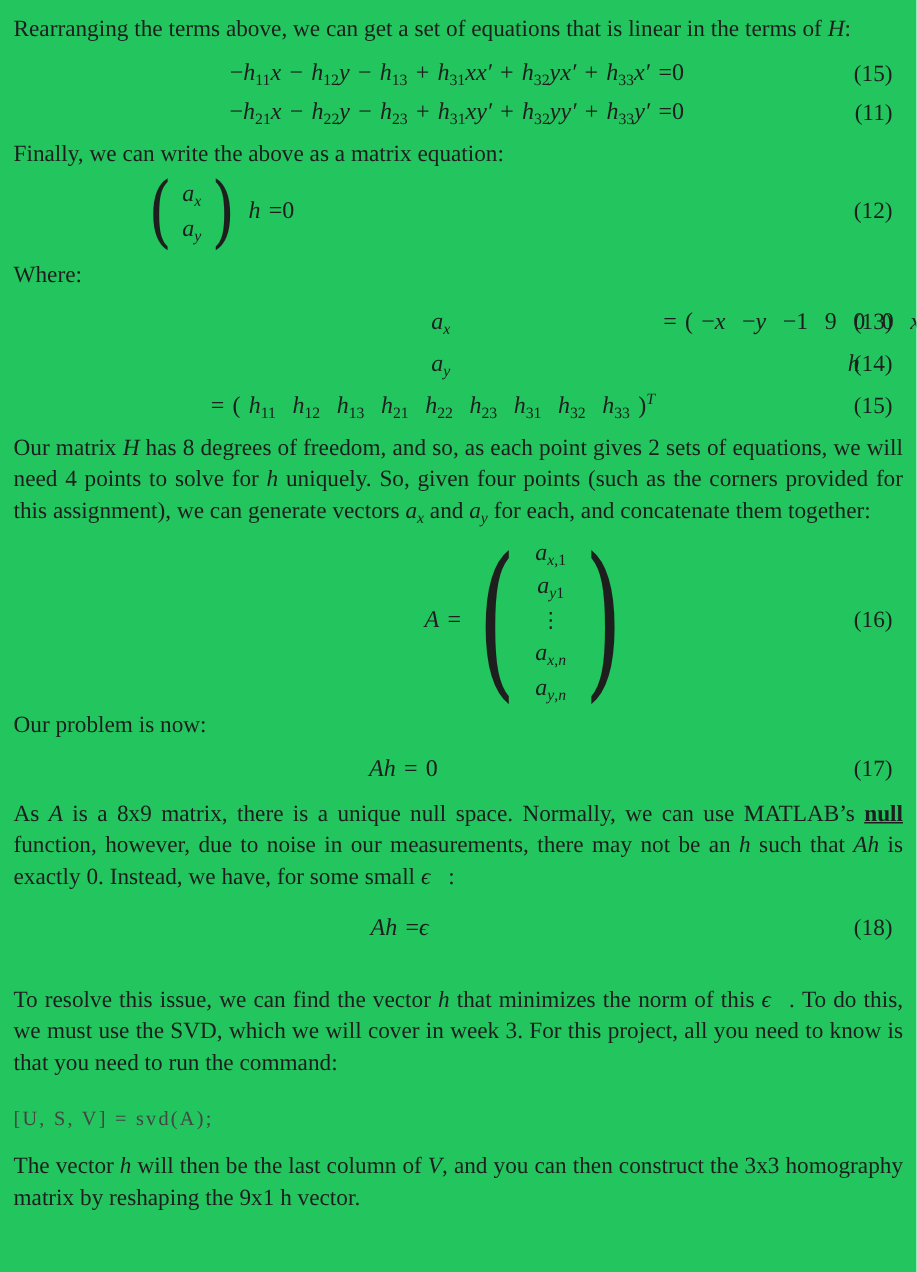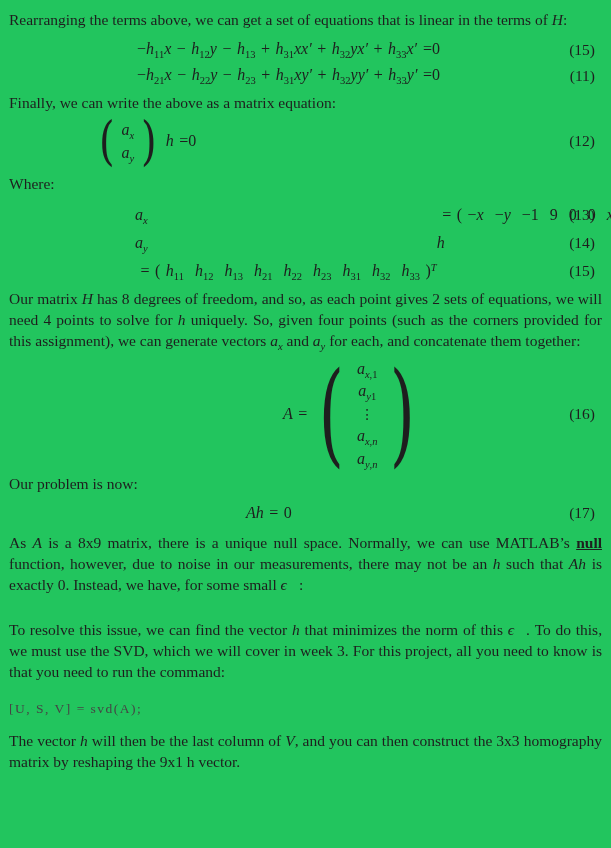--- a/index.html
+++ b/index.html
@@ -23,21 +23,21 @@
   b { font-weight:bold;text-decoration:underline; }
   .it { font-style:italic; }
   sub { font-size:10.5px; line-height:0; vertical-align:-3.5px; }
   sup { font-size:10.5px; line-height:0; vertical-align:5.5px; font-style:italic; }
   .eqblock { position:relative; }
   .eq { font-size:16px; white-space:pre; word-spacing:1.5px; }
   .eqnum { position:absolute; right:16px; line-height:21px; font-size:15.5px; }
   .algn { display:grid; grid-template-columns:auto auto; justify-content:start; }
   .algn > .cell { line-height:26px; }
   .algn3 > .cell { line-height:28px; }
-  .lhs { text-align:left; }
+  .lhs { text-align:center;margin-left:16px; }
   .mat-wrap { display:flex; align-items:center; }
   .mcol { display:flex; flex-direction:column; align-items:center; padding:0 5px; }
   .mcol .mrow { display:block; text-align:center; }
   .paren {
     font-family:"DejaVu Serif",serif;
     font-weight:400; line-height:0.8;
     display:inline-block;
   }
   .p-med { font-size:50px; transform:scale(0.80,1.05); }
   .p-big { font-size:104px; transform:scale(0.62,1.08); }
@@ -119,20 +119,24 @@
 
   <p class="para" style="margin-top:0"><span>Our problem is now:</span></p>
 
   <div class="eqblock" style="margin-top:7px;height:24px">
     <span class="eq" style="margin-left:246px;line-height:24px;display:inline-block"><i>Ah</i><span> = 0</span></span>
     <span class="eqnum" style="top:1px">(17)</span>
   </div>
 
   <p class="para" style="margin-top:7px"><span>As </span><i>A</i><span> is a 8x9 matrix, there is a unique null space. Normally, we can use MATLAB’s </span><b>null</b><span> function, however, due to noise in our measurements, there may not be an </span><i>h</i><span> such that </span><i>Ah</i><span> is exactly 0. Instead, we have, for some small </span><i>ϵ⃗</i><span>:</span></p>
 
+  <div class="eqblock" style="margin-top:11px;height:26px">
+    <span class="eq" style="margin-left:247px;line-height:26px;display:inline-block"><i>Ah</i><span> =</span><i>ϵ⃗</i></span>
+    <span class="eqnum" style="top:2px">(18)</span>
+  </div>
 
   <p class="para" style="margin-top:24px"><span>To resolve this issue, we can find the vector </span><i>h</i><span> that minimizes the norm of this </span><i>ϵ⃗</i><span>. To do this, we must use the SVD, which we will cover in week 3. For this project, all you need to know is that you need to run the command:</span></p>
 
   <div class="codeline" style="margin-top:18px">[U, S, V] = svd(A);</div>
 
   <p class="para" style="margin-top:13px"><span>The vector </span><i>h</i><span> will then be the last column of </span><i>V</i><span>, and you can then construct the 3x3 homography matrix by reshaping the 9x1 h vector.</span></p>
 
 </div>
 
 </body></html>

